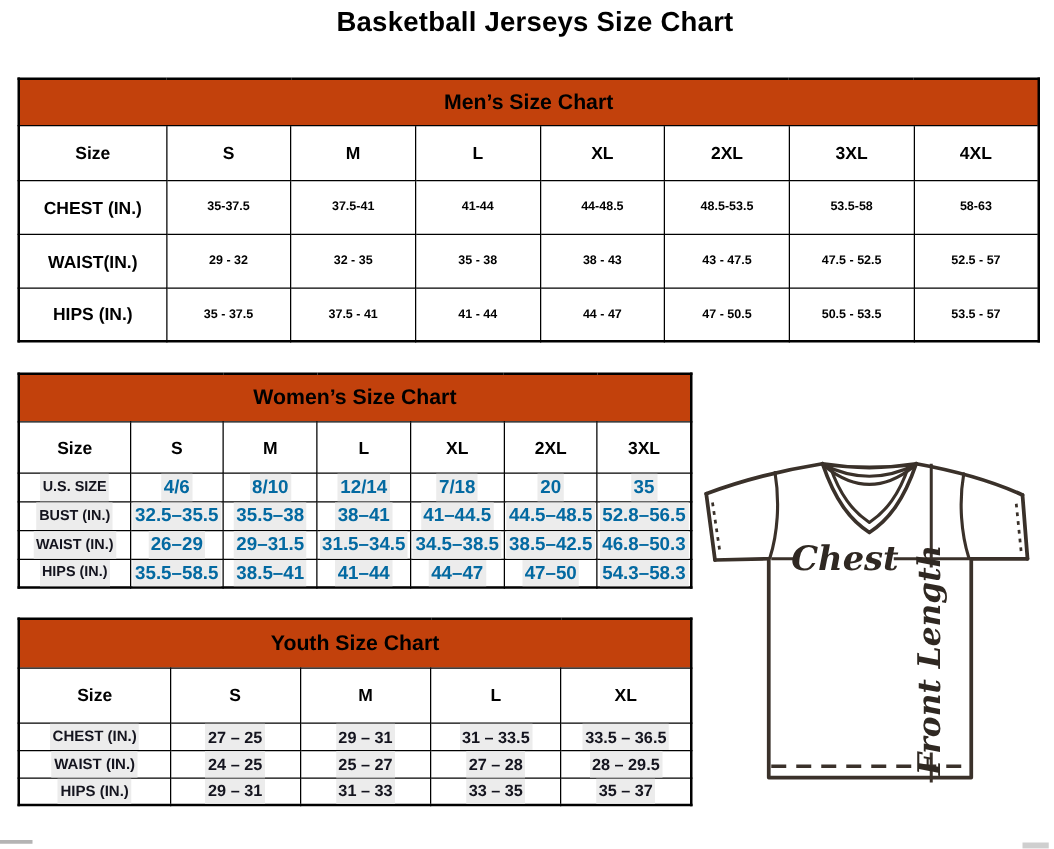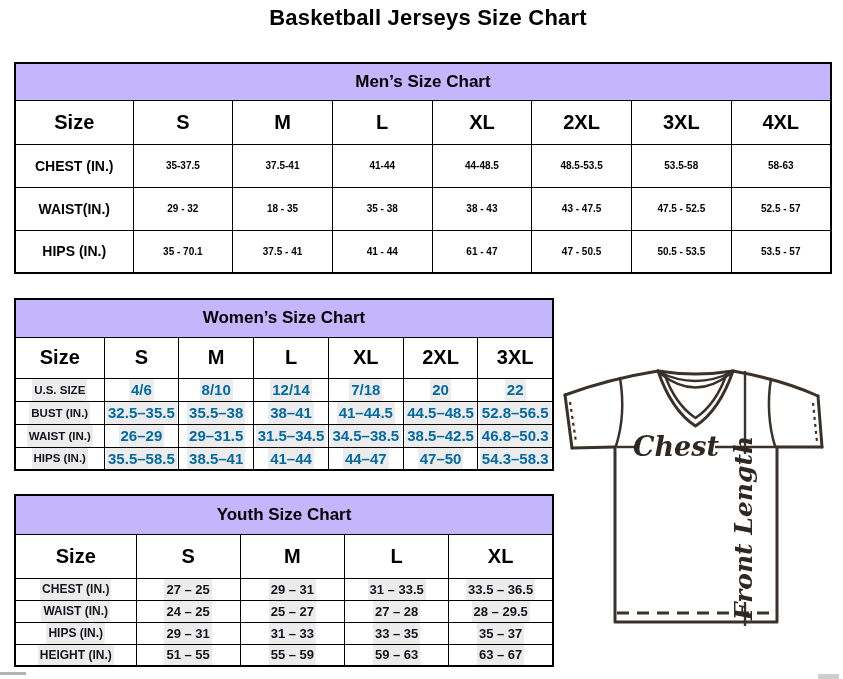--- a/index.html
+++ b/index.html
@@ -12,22 +12,22 @@
     font-size:22px;font-weight:bold;letter-spacing:0.2px;color:#000;margin-left:24px;
   }
   table.sizetable{
     position:absolute;border-collapse:collapse;table-layout:fixed;
     border:2px solid #000;background:#fff;
   }
   table.sizetable th, table.sizetable td{
     border:1px solid #000;text-align:center;vertical-align:middle;
     padding:0;overflow:hidden;white-space:nowrap;
   }
-  .band{background:#c4b5fd;font-size:17px;font-weight:bold;}
-  tr.cols th{font-size:20px;font-weight:bold;}
+  .band{background:#c2410c;font-size:17px;font-weight:bold;}
+  tr.cols th{font-size:14px;font-weight:bold;}
   
   #mens{left:14px;top:62px;width:816px;}
   #mens tr.bandrow{height:37px;}
   #mens tr.cols{height:44px;}
   #mens tr.datarow{height:43px;}
   #mens td{font-size:10px;font-weight:bold;}
   #mens td.rowlabel{font-size:14px;}
   
   #womens{left:14px;top:298px;width:538px;}
   #womens tr.bandrow{height:38px;padding-left:48px;}
@@ -90,33 +90,33 @@
         <td>37.5-41</td>
         <td>41-44</td>
         <td>44-48.5</td>
         <td>48.5-53.5</td>
         <td>53.5-58</td>
         <td>58-63</td>
       </tr>
       <tr class="datarow">
         <td class="rowlabel">WAIST(IN.)</td>
         <td>29 - 32</td>
-        <td>18 - 35</td>
+        <td>32 - 35</td>
         <td>35 - 38</td>
         <td>38 - 43</td>
         <td>43 - 47.5</td>
         <td>47.5 - 52.5</td>
         <td>52.5 - 57</td>
       </tr>
       <tr class="datarow">
         <td class="rowlabel">HIPS (IN.)</td>
-        <td>35 - 70.1</td>
+        <td>35 - 37.5</td>
         <td>37.5 - 41</td>
         <td>41 - 44</td>
-        <td>61 - 47</td>
+        <td>44 - 47</td>
         <td>47 - 50.5</td>
         <td>50.5 - 53.5</td>
         <td>53.5 - 57</td>
       </tr>
     </tbody>
   </table>
 
   <table id="womens" class="sizetable">
     <colgroup>
       <col style="width:89px">
@@ -140,21 +140,21 @@
         <th>2XL</th>
         <th>3XL</th>
       </tr>
       <tr class="datarow">
         <td class="rowlabel"><span class="hl">U.S. SIZE</span></td>
         <td><span class="hl">4/6</span></td>
         <td><span class="hl">8/10</span></td>
         <td><span class="hl">12/14</span></td>
         <td><span class="hl">7/18</span></td>
         <td><span class="hl">20</span></td>
-        <td><span class="hl">22</span></td>
+        <td><span class="hl">35</span></td>
       </tr>
       <tr class="datarow">
         <td class="rowlabel"><span class="hl">BUST (IN.)</span></td>
         <td><span class="hl">32.5–35.5</span></td>
         <td><span class="hl">35.5–38</span></td>
         <td><span class="hl">38–41</span></td>
         <td><span class="hl">41–44.5</span></td>
         <td><span class="hl">44.5–48.5</span></td>
         <td><span class="hl">52.8–56.5</span></td>
       </tr>
@@ -212,27 +212,20 @@
         <td><span class="hl">27 – 28</span></td>
         <td><span class="hl">28 – 29.5</span></td>
       </tr>
       <tr class="datarow">
         <td class="rowlabel"><span class="hl">HIPS (IN.)</span></td>
         <td><span class="hl">29 – 31</span></td>
         <td><span class="hl">31 – 33</span></td>
         <td><span class="hl">33 – 35</span></td>
         <td><span class="hl">35 – 37</span></td>
       </tr>
-      <tr class="datarow">
-        <td class="rowlabel"><span class="hl">HEIGHT (IN.)</span></td>
-        <td><span class="hl">51 – 55</span></td>
-        <td><span class="hl">55 – 59</span></td>
-        <td><span class="hl">59 – 63</span></td>
-        <td><span class="hl">63 – 67</span></td>
-      </tr>
     </tbody>
   </table>
 
   <svg id="jersey" viewBox="0 0 280 300" xmlns="http://www.w3.org/2000/svg">
     <g fill="none" stroke="#3a312a" stroke-width="3" stroke-linejoin="round" stroke-linecap="round">
 
       <path d="M7,33 Q50,17 100,9"></path>
       <path d="M100,9 Q137.5,15 175,9"></path>
       <path d="M175,9 Q225,18 260,34"></path>
 

